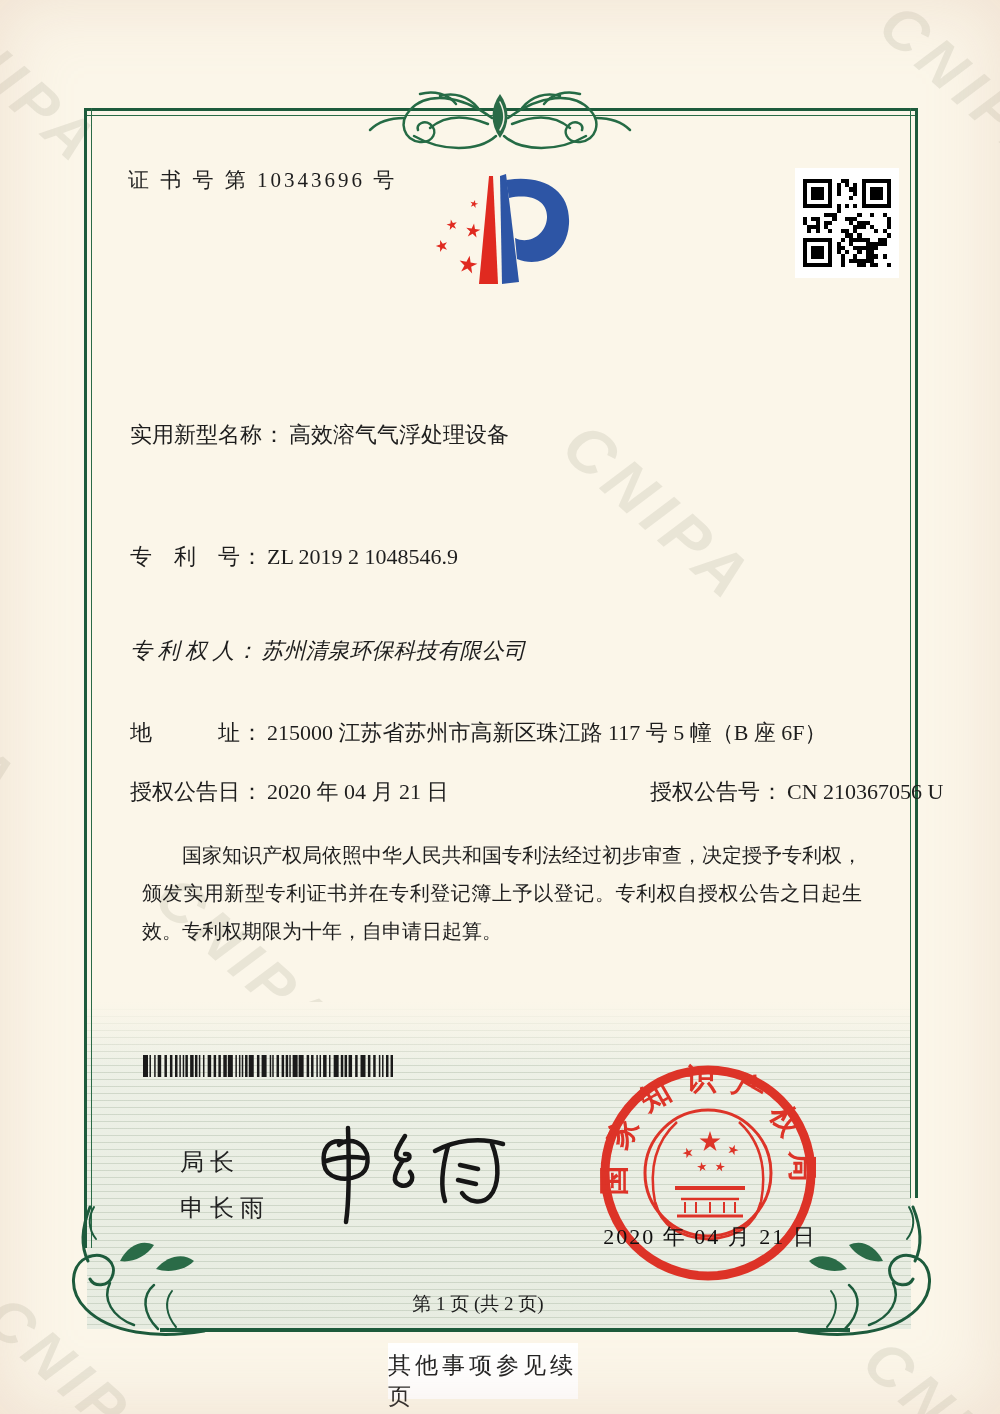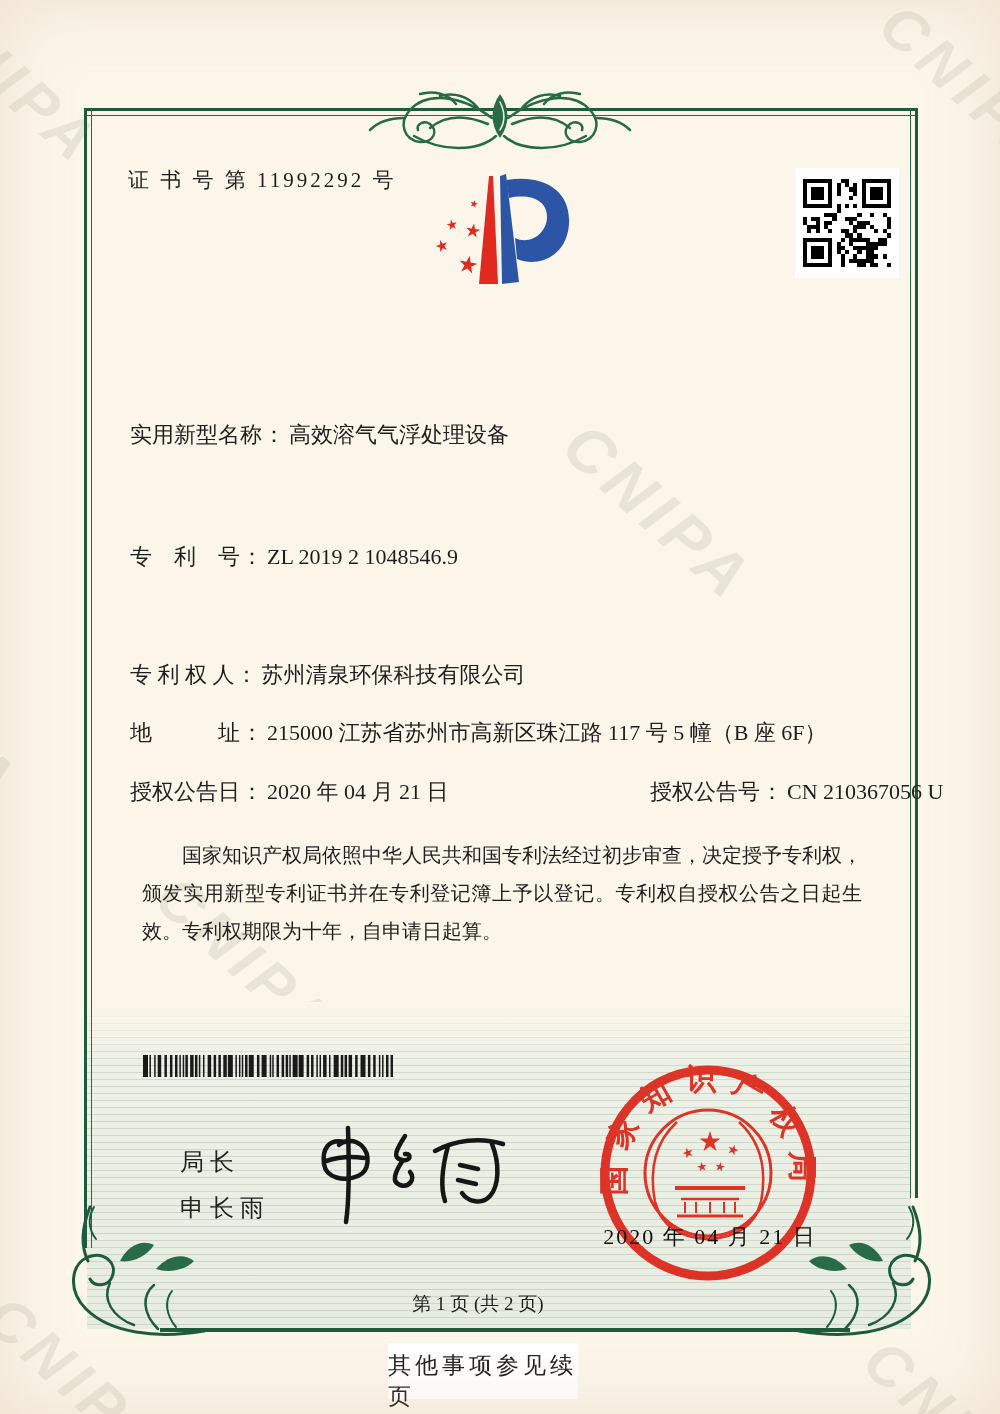--- a/index.html
+++ b/index.html
@@ -121,21 +121,21 @@
       <path d="M168 126 C 120 134 74 128 50 104 C 32 86 34 60 52 52 C 68 46 82 58 76 72 C 72 82 58 82 54 74"></path>
       <path d="M98 120 C 76 112 66 94 74 78" stroke-width="2.5"></path>
       <path d="M122 124 C 106 108 106 90 118 80" stroke-width="2.5"></path>
       <path d="M140 122 C 130 110 128 96 136 86" stroke-width="2"></path>
       <path d="M84 56 C 92 40 106 34 118 40 C 110 52 96 58 84 56 Z" fill="#2a6b47" stroke="none"></path>
       <path d="M120 64 C 132 50 148 48 158 56 C 148 66 132 68 120 64 Z" fill="#2a6b47" stroke="none"></path>
       <path d="M60 34 C 52 24 52 12 58 2" stroke-width="2"></path>
     </g>
   </svg>
 
-  <div class="cert-no">证 书 号 第 11992292 号</div>
+  <div class="cert-no">证 书 号 第 10343696 号</div>
 
   <svg class="logo" width="160" height="135" viewBox="0 0 160 135">
     <defs>
       <polygon id="star" points="0,-10 2.23,-3.07 9.51,-3.09 3.61,1.17 5.88,8.09 0,3.8 -5.88,8.09 -3.61,1.17 -9.51,-3.09 -2.23,-3.07"></polygon>
     </defs>
     <g fill="#e02a20">
       <use href="#star" transform="translate(49,42) scale(0.42) rotate(14)"></use>
       <use href="#star" transform="translate(27,63) scale(0.55) rotate(-12)"></use>
       <use href="#star" transform="translate(48,69) scale(0.75) rotate(8)"></use>
       <use href="#star" transform="translate(17,84) scale(0.62) rotate(-18)"></use>
@@ -268,21 +268,21 @@
       </svg>
   </div>
 
 
   <div class="field" style="top:420px;">
     <span>实用新型名称</span><span class="colon">：</span><span>高效溶气气浮处理设备</span>
   </div>
   <div class="field" style="top:542px;">
     <span>专　利　号</span><span class="colon">：</span><span>ZL 2019 2 1048546.9</span>
   </div>
-  <div class="field" style="top:660px;">
+  <div class="field" style="top:636px;font-style:italic;">
     <span>专 利 权 人</span><span class="colon">：</span><span>苏州清泉环保科技有限公司</span>
   </div>
   <div class="field" style="top:718px;">
     <span>地　　　址</span><span class="colon">：</span><span>215000 江苏省苏州市高新区珠江路 117 号 5 幢（B 座 6F）</span>
   </div>
   <div class="field" style="top:777px;width:744px;">
     <span>授权公告日</span><span class="colon">：</span><span>2020 年 04 月 21 日</span>
     <span class="grant-no">
       <span>授权公告号</span><span class="colon">：</span><span>CN 210367056 U</span>
     </span>

